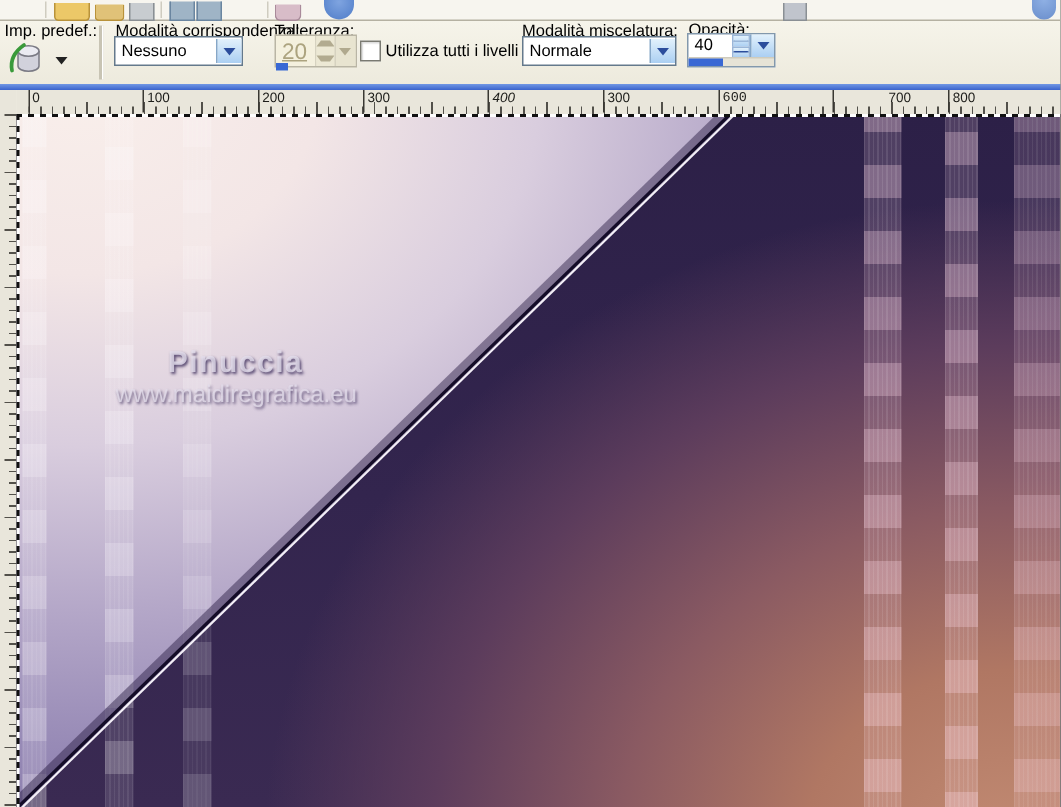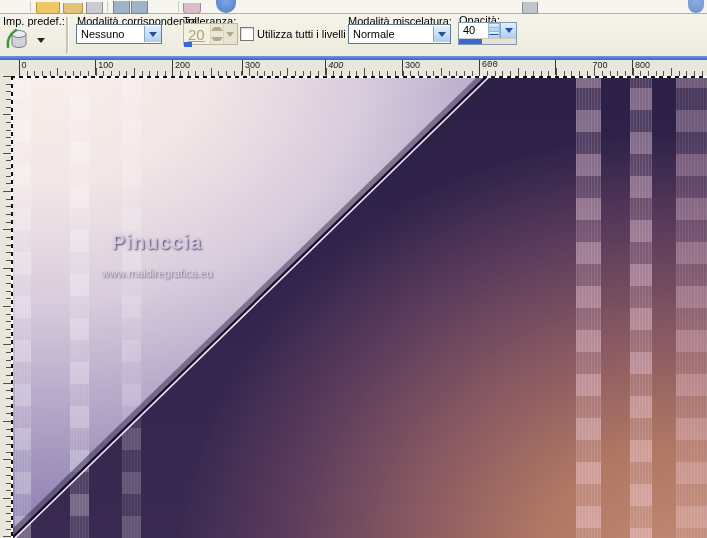--- a/index.html
+++ b/index.html
@@ -104,21 +104,21 @@
       repeating-linear-gradient(to right, rgba(255,255,255,0.10) 0 1px, rgba(255,255,255,0) 1px 3px);}
   .strip.wh{background-image:
       repeating-linear-gradient(to right, rgba(255,255,255,0.08) 0 1px, rgba(255,255,255,0) 1px 3px),
       repeating-linear-gradient(to bottom, rgba(255,252,255,0.30) 0 22px, rgba(255,252,255,0.12) 22px 44px);}
   .strip.pk{background-image:
       repeating-linear-gradient(to right, rgba(255,255,255,0.10) 0 1px, rgba(255,255,255,0) 1px 3px),
       repeating-linear-gradient(to bottom, rgba(255,216,232,0.40) 0 22px, rgba(255,216,232,0.17) 22px 44px);}
   .watermark{position:absolute;left:66px;top:155px;width:160px;text-align:center;
     color:rgba(228,222,236,0.80);text-shadow:1px 1px 2px rgba(60,45,90,0.85);}
   .watermark .t{font-size:20px;font-weight:bold;letter-spacing:1px;}
-  .watermark .u{font-size:11px;margin-top:13px;opacity:.85;}
+  .watermark .u{font-size:16px;margin-top:1px;opacity:.85;}
   .diag{position:absolute;left:0;top:0;}
   .ants-h{position:absolute;left:0;top:0;width:696px;height:2px;
     background:repeating-linear-gradient(90deg,#111 0 4px,#fff 4px 8px);}
   .ants-v{position:absolute;left:0;top:0;width:2px;height:462px;
     background:repeating-linear-gradient(180deg,#111 0 4px,#fff 4px 8px);}
 </style>
 </head>
 <body>
 
 <div class="sliver">

